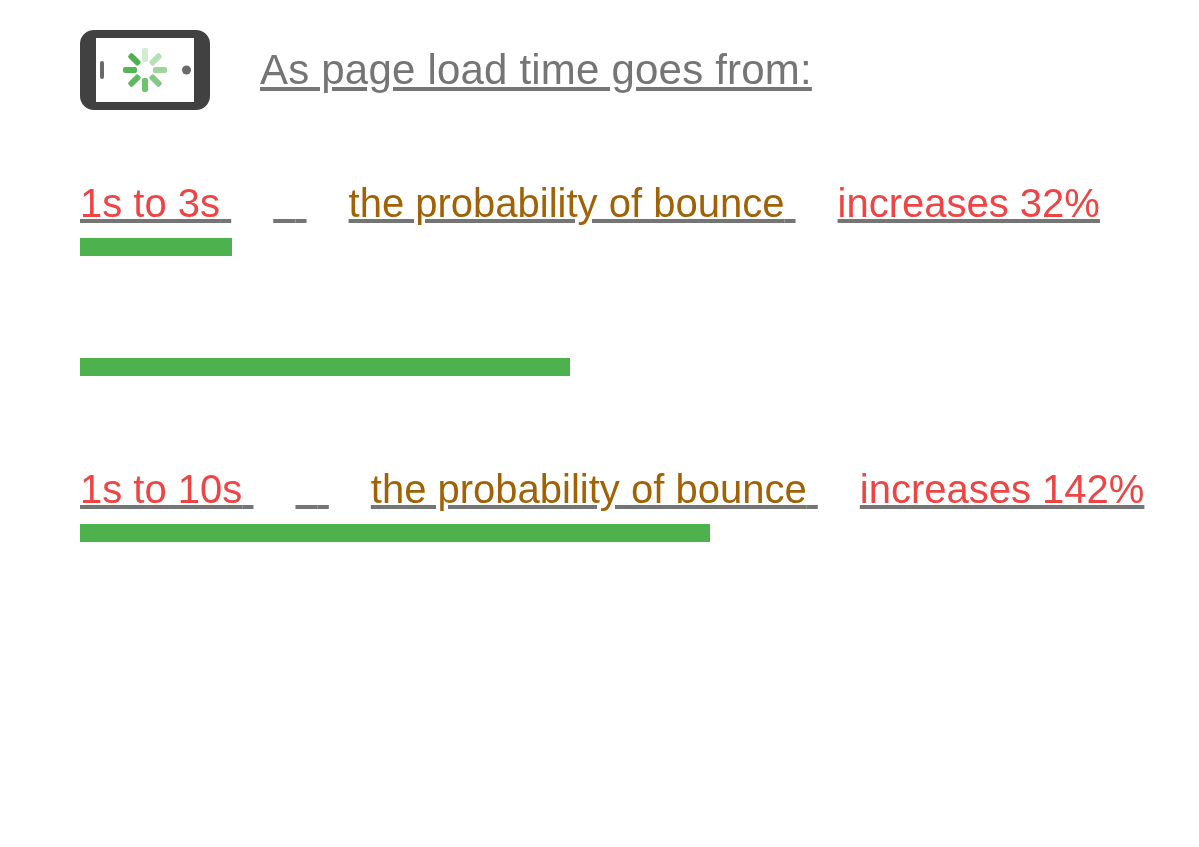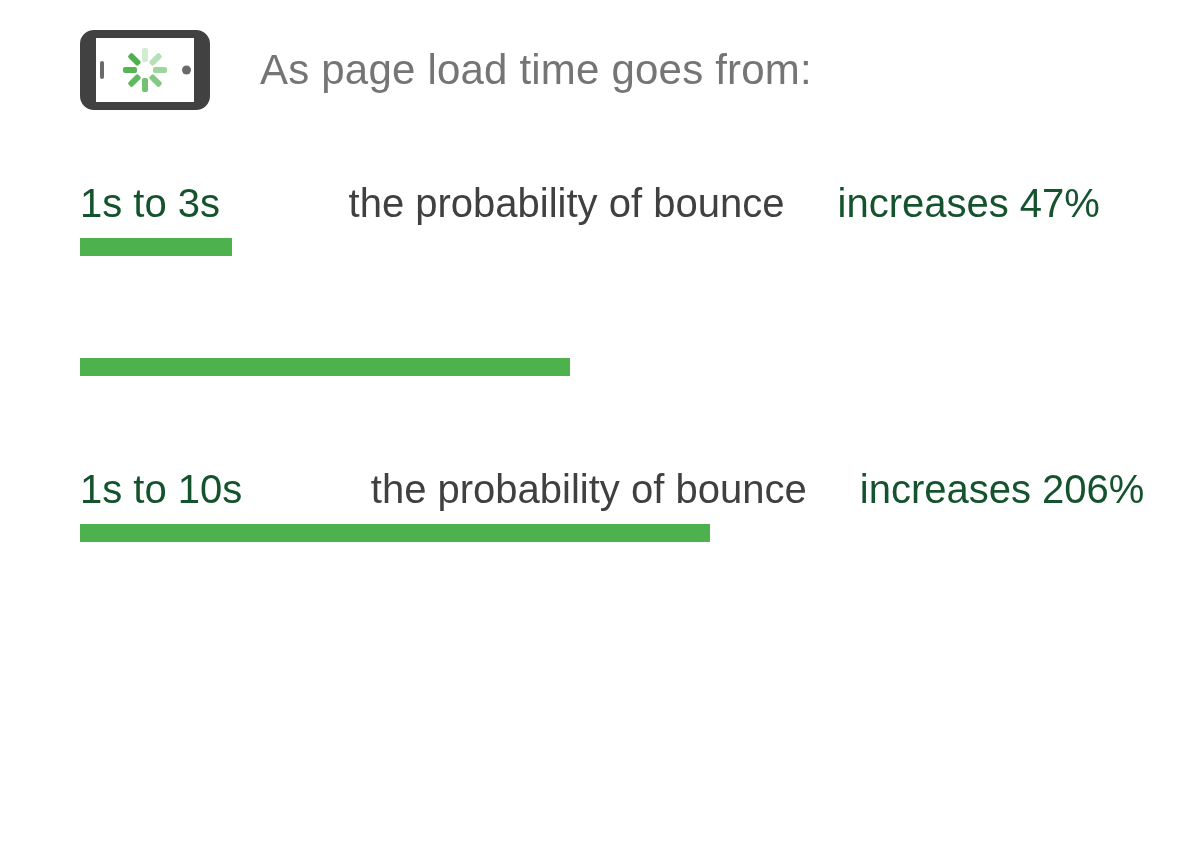--- a/index.html
+++ b/index.html
@@ -6,20 +6,21 @@
     margin: 0;
     padding: 0;
     width: 1199px;
     height: 847px;
     background: #ffffff;
     font-family: "Helvetica Neue", Helvetica, Arial, sans-serif;
     color: #757575;
   }
   .container {
     padding: 30px 96px 40px 80px;
+    text-decoration: underline;
   }
   .header {
     display: flex;
     align-items: center;
     margin-bottom: 70px;
   }
   .phone-icon {
     width: 130px;
     height: 80px;
     position: relative;
@@ -99,25 +100,25 @@
     display: flex;
     flex-direction: column;
   }
   .row-text {
     font-size: 40px;
     font-weight: 300;
     line-height: 1.15;
     white-space: nowrap;
   }
   .green {
-    color: #14532d;
+    color: #ef4444;
     font-weight: 400;
   }
   .gray {
-    color: #404040;
+    color: #a16207;
     margin-left: 42px;
   }
   .bar-track {
     margin-top: 12px;
     height: 18px;
     background: transparent;
     width: 100%;
   }
   .bar-fill {
     height: 100%;
@@ -150,41 +151,41 @@
   </div>
 
   <div class="rows">
 
     <div class="row">
       <div class="row-text">
         <span class="green">1s to 3s</span>
         <span class="gray">&nbsp;&nbsp;</span>
         <span class="gray">the probability of bounce</span>
         <span class="gray"> </span>
-        <span class="green">increases 47%</span>
+        <span class="green">increases 32%</span>
       </div>
       <div class="bar-track">
         <div class="bar-fill" style="width:152px"></div>
       </div>
     </div>
 
     <div class="row">
       <div class="bar-track">
         <div class="bar-fill" style="width:490px"></div>
       </div>
     </div>
 
 
     <div class="row">
       <div class="row-text">
         <span class="green">1s to 10s</span>
         <span class="gray">&nbsp;&nbsp;</span>
         <span class="gray">the probability of bounce</span>
         <span class="gray"> </span>
-        <span class="green">increases 206%</span>
+        <span class="green">increases 142%</span>
       </div>
       <div class="bar-track">
         <div class="bar-fill" style="width:630px"></div>
       </div>
     </div>
 
   </div>
 </div>
 
 </body></html>

